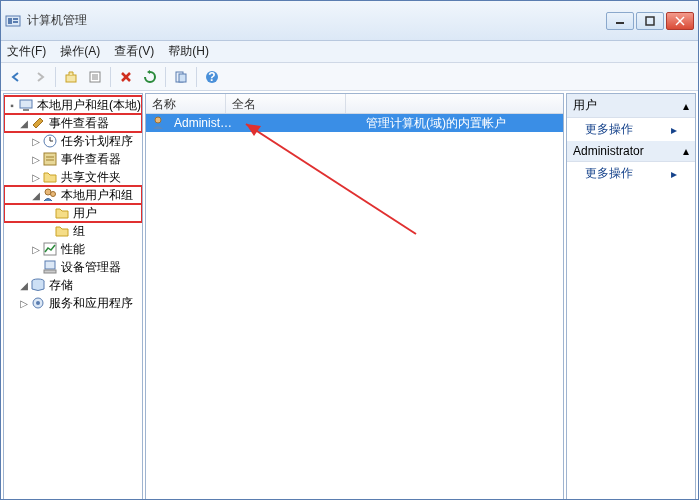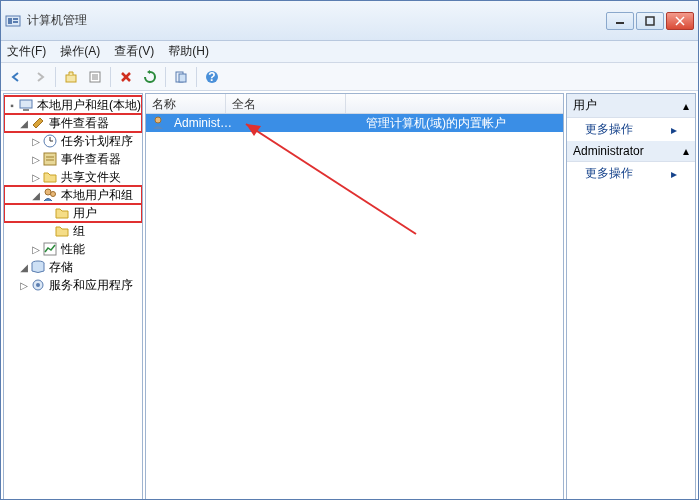--- a/index.html
+++ b/index.html
@@ -224,20 +224,30 @@
       <div class="tree-item indent2">
         <span class="tw">▷</span>
         <span class="ic">
             <svg viewBox="0 0 16 16">
               <rect x="2" y="2" width="12" height="12" fill="#fff" stroke="#888"></rect>
               <polyline points="3,11 6,7 9,9 13,4" fill="none" stroke="#2a8a3a" stroke-width="1.5"></polyline>
             </svg>
           </span>
         <span>性能</span>
       </div>
+      <div class="tree-item indent2">
+        <span class="tw"></span>
+        <span class="ic">
+            <svg viewBox="0 0 16 16">
+              <rect x="3" y="2" width="10" height="8" fill="#dce8f6" stroke="#5a7db0"></rect>
+              <rect x="2" y="11" width="12" height="3" fill="#ccc" stroke="#888"></rect>
+            </svg>
+          </span>
+        <span>设备管理器</span>
+      </div>
       <div class="tree-item indent1">
         <span class="tw">◢</span>
         <span class="ic">
             <svg viewBox="0 0 16 16">
               <ellipse cx="8" cy="4" rx="6" ry="2" fill="#cde0f5" stroke="#5a7db0"></ellipse>
               <path d="M2 4 L2 12 Q8 15 14 12 L14 4" fill="#cde0f5" stroke="#5a7db0"></path>
             </svg>
           </span>
         <span>存储</span>
       </div>

